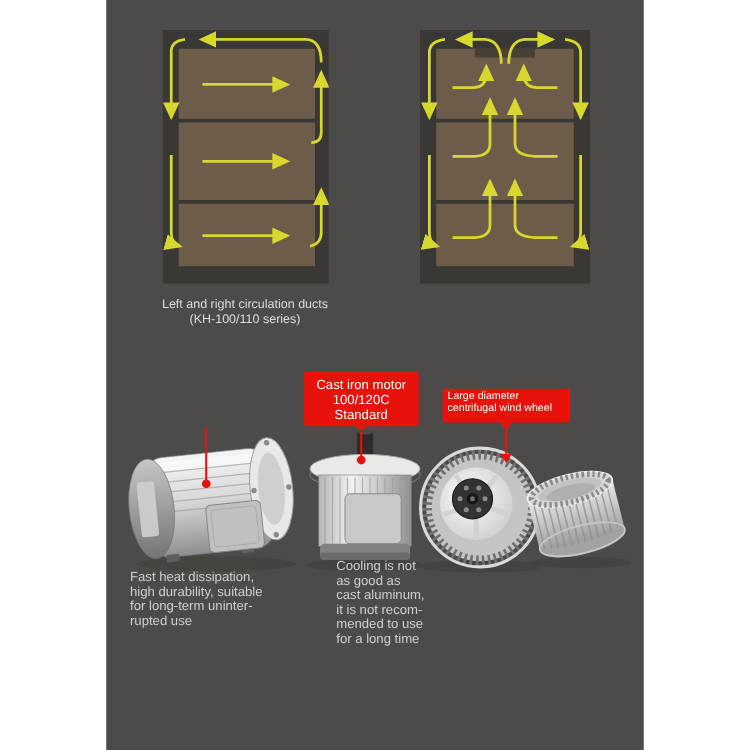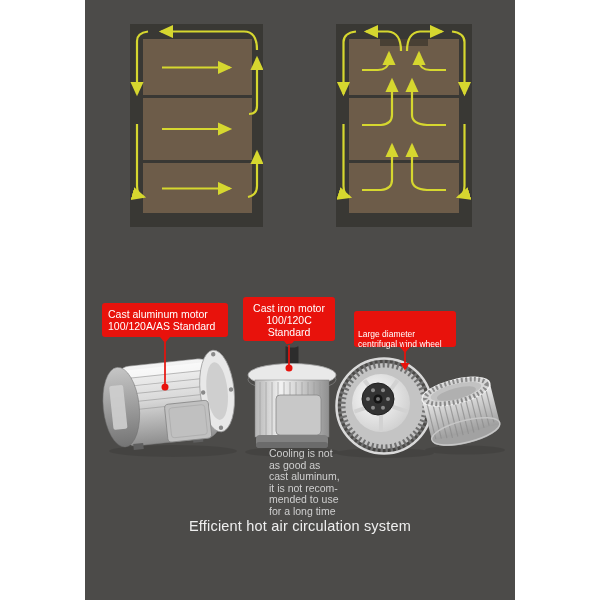--- a/index.html
+++ b/index.html
@@ -24,21 +24,21 @@
     font-size:10.5px; line-height:12px; white-space:pre-line;
   }
   .callout::after {
     content:""; position:absolute; left:50%; bottom:-6px; margin-left:-5px;
     border-left:5px solid transparent; border-right:5px solid transparent;
     border-top:6px solid #e8120c;
   }
   #callout-1 { left:102px; top:303px; width:126px; height:34px; }
   #callout-2 { left:243px; top:297px; width:92px;  height:44px;text-align:center; }
   #callout-3 { left:354px; top:311px; width:102px; height:27px;
-               font-size:8.5px; line-height:10px; padding:18px 4px; }
+               font-size:8.5px; line-height:10px; padding:0 4px; }
   .desc {
     position:absolute; color:#cfcfcf; font-size:10.5px; line-height:11.5px;
     white-space:pre-line;
   }
   #desc-1 { left:104px; top:457px; width:145px; }
   #desc-2 { left:245px; top:448px; width:100px;margin-left:24px; }
   #desc-3 { left:338px; top:457px; width:175px; }
   .heading {
     position:absolute; left:85px; top:518px; width:430px;
     text-align:center; color:#efefef; font-size:14.5px; letter-spacing:0.2px;
@@ -101,23 +101,23 @@
       <path d="M 128.5,100 L 128.5,162 Q 128.5,171 122,173" marker-end="url(#ay2)"></path>
       <path d="M 26,46 L 42,46 Q 52,46 53,37 L 53,29" marker-end="url(#ay2)"></path>
       <path d="M 110,46 L 94,46 Q 84,46 83,37 L 83,29" marker-end="url(#ay2)"></path>
       <path d="M 26,101 L 45,101 Q 56,100 56,91 L 56,56" marker-end="url(#ay2)"></path>
       <path d="M 110,101 L 91,101 Q 76,100 76,91 L 76,56" marker-end="url(#ay2)"></path>
       <path d="M 26,166 L 45,166 Q 56,165 56,156 L 56,121" marker-end="url(#ay2)"></path>
       <path d="M 110,166 L 91,166 Q 76,165 76,156 L 76,121" marker-end="url(#ay2)"></path>
     </g>
   </svg>
 
-
-  <div class="callout" id="callout-1">Cast aluminum motor
-100/120A/AS Standard</div>
+  <div class="caption" style="left:110px; top:238px; width:172px;">Left and right circulation ducts
+(KH-100/110 series)</div>
+
   <div class="callout" id="callout-2">Cast iron motor
 100/120C
 Standard</div>
   <div class="callout" id="callout-3">Large diameter
 centrifugal wind wheel</div>
 
   <svg class="abs" style="left:85px; top:338px;" width="430" height="126" viewBox="0 0 430 126">
     <defs>
       <linearGradient id="gradV" x1="0" y1="0" x2="0" y2="1">
         <stop offset="0" stop-color="#f5f5f5"></stop>
@@ -253,21 +253,24 @@
     <g>
       <line x1="80" y1="4" x2="80" y2="46" stroke="#e8120c" stroke-width="1.7"></line>
       <circle cx="80" cy="49" r="3.5" fill="#e8120c"></circle>
       <line x1="204" y1="7" x2="204" y2="27" stroke="#e8120c" stroke-width="1.7"></line>
       <circle cx="204" cy="30" r="3.5" fill="#e8120c"></circle>
       <line x1="320" y1="5" x2="320" y2="25" stroke="#e8120c" stroke-width="1.7"></line>
       <polygon points="315.5,25 324.5,25 320,32.5" fill="#e8120c"></polygon>
     </g>
   </svg>
 
+  <div class="desc" id="desc-1">Fast heat dissipation,
+high durability, suitable
+for long-term uninter-
+rupted use</div>
   <div class="desc" id="desc-2">Cooling is not
 as good as
 cast aluminum,
 it is not recom-
 mended to use
 for a long time</div>
 
-  <div class="heading">Efficient hot air circulation system</div>
 </div>
 
 </body></html>

